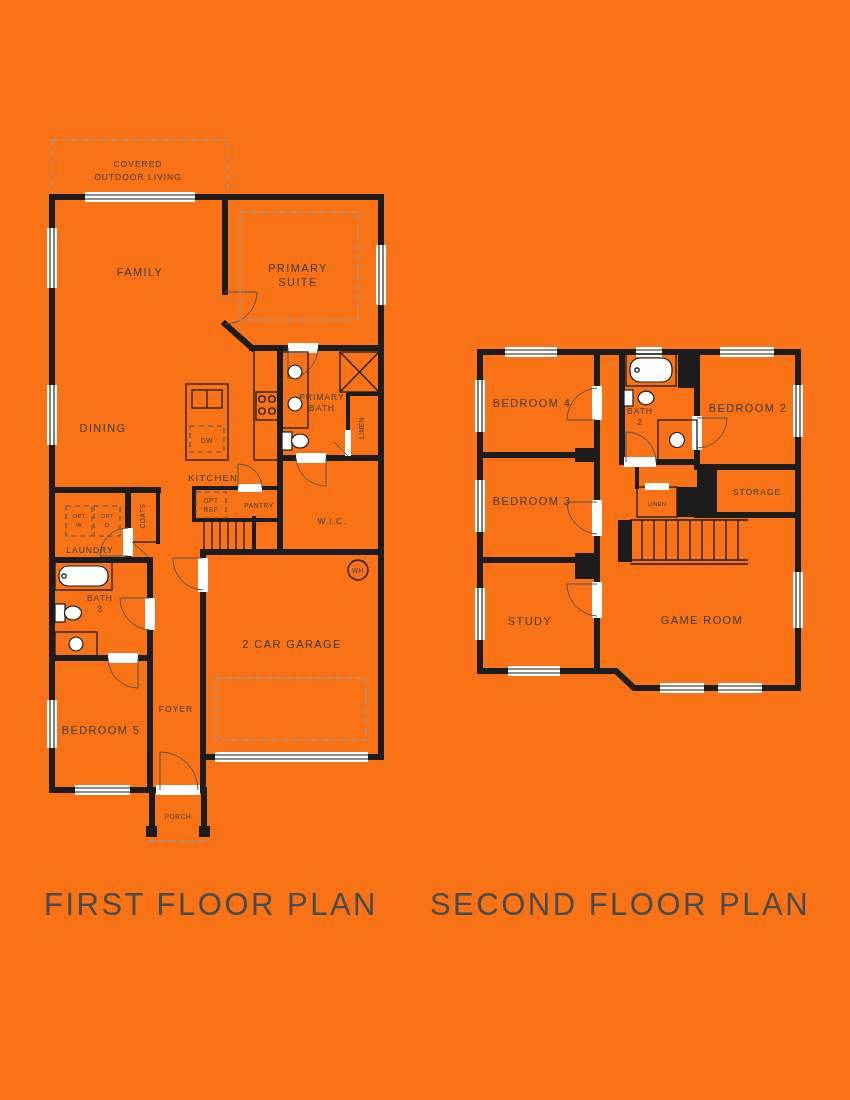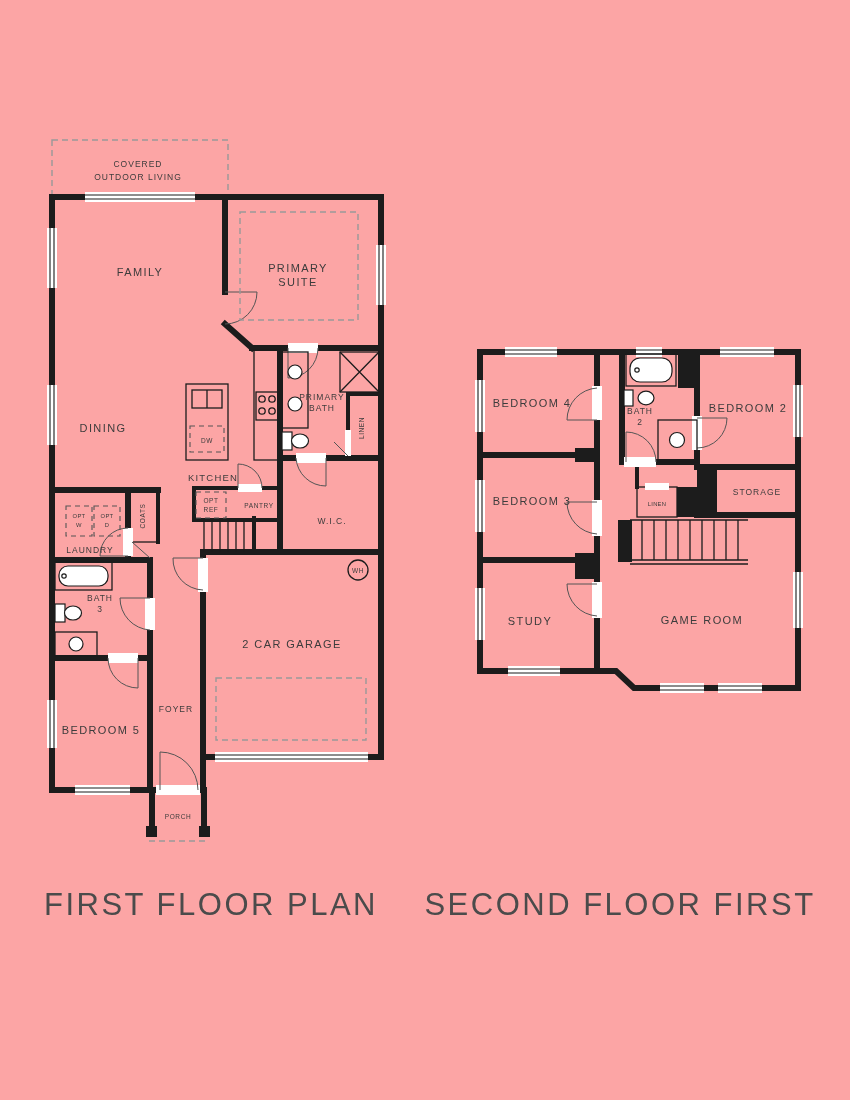--- a/index.html
+++ b/index.html
@@ -1,17 +1,17 @@
 <!DOCTYPE html>
 <html><head>
 <meta charset="utf-8">
 <style>
   * { margin:0; padding:0; box-sizing:border-box; }
   html,body { background:#ffffff; }
-  .page { position:relative; width:850px; height:1100px; background:#fca5a5;
+  .page { position:relative; width:850px; height:1100px; background:#f97316;
           font-family:"Liberation Sans", sans-serif; overflow:hidden; }
   .plan-title { position:absolute; transform:translateX(-50%); font-size:31px;
                 letter-spacing:2.5px; color:#4b4b4b; white-space:nowrap; font-weight:400; }
   svg text { font-family:"Liberation Sans", sans-serif; fill:#3c3c3c; text-anchor:middle; }
   .wall  { stroke:#1c1c1c; stroke-width:6; fill:none; stroke-linecap:square; }
   .wall4 { stroke:#1c1c1c; stroke-width:4; fill:none; stroke-linecap:square; }
   .thin  { stroke:#1c1c1c; stroke-width:1.3; fill:none; }
   .win   { stroke:#1c1c1c; stroke-width:1.1; fill:none; }
   .whitefill { fill:#ffffff; stroke:none; }
   .blackfill { fill:#1c1c1c; stroke:none; }
@@ -281,15 +281,15 @@
       <text class="lbl" x="748" y="412">BEDROOM 2</text>
       <text class="lbl" x="532" y="505">BEDROOM 3</text>
       <text class="lbl-md" x="757" y="495">STORAGE</text>
       <text class="lbl" x="530" y="625">STUDY</text>
       <text class="lbl" x="702" y="624">GAME ROOM</text>
     </g>
   </g>
 </svg>
 
 <div class="plan-title" style="left:211px; top:887px;">FIRST FLOOR PLAN</div>
-<div class="plan-title" style="left:620px; top:887px;">SECOND FLOOR FIRST</div>
+<div class="plan-title" style="left:620px; top:887px;">SECOND FLOOR PLAN</div>
 
 </div>
 
 </body></html>

